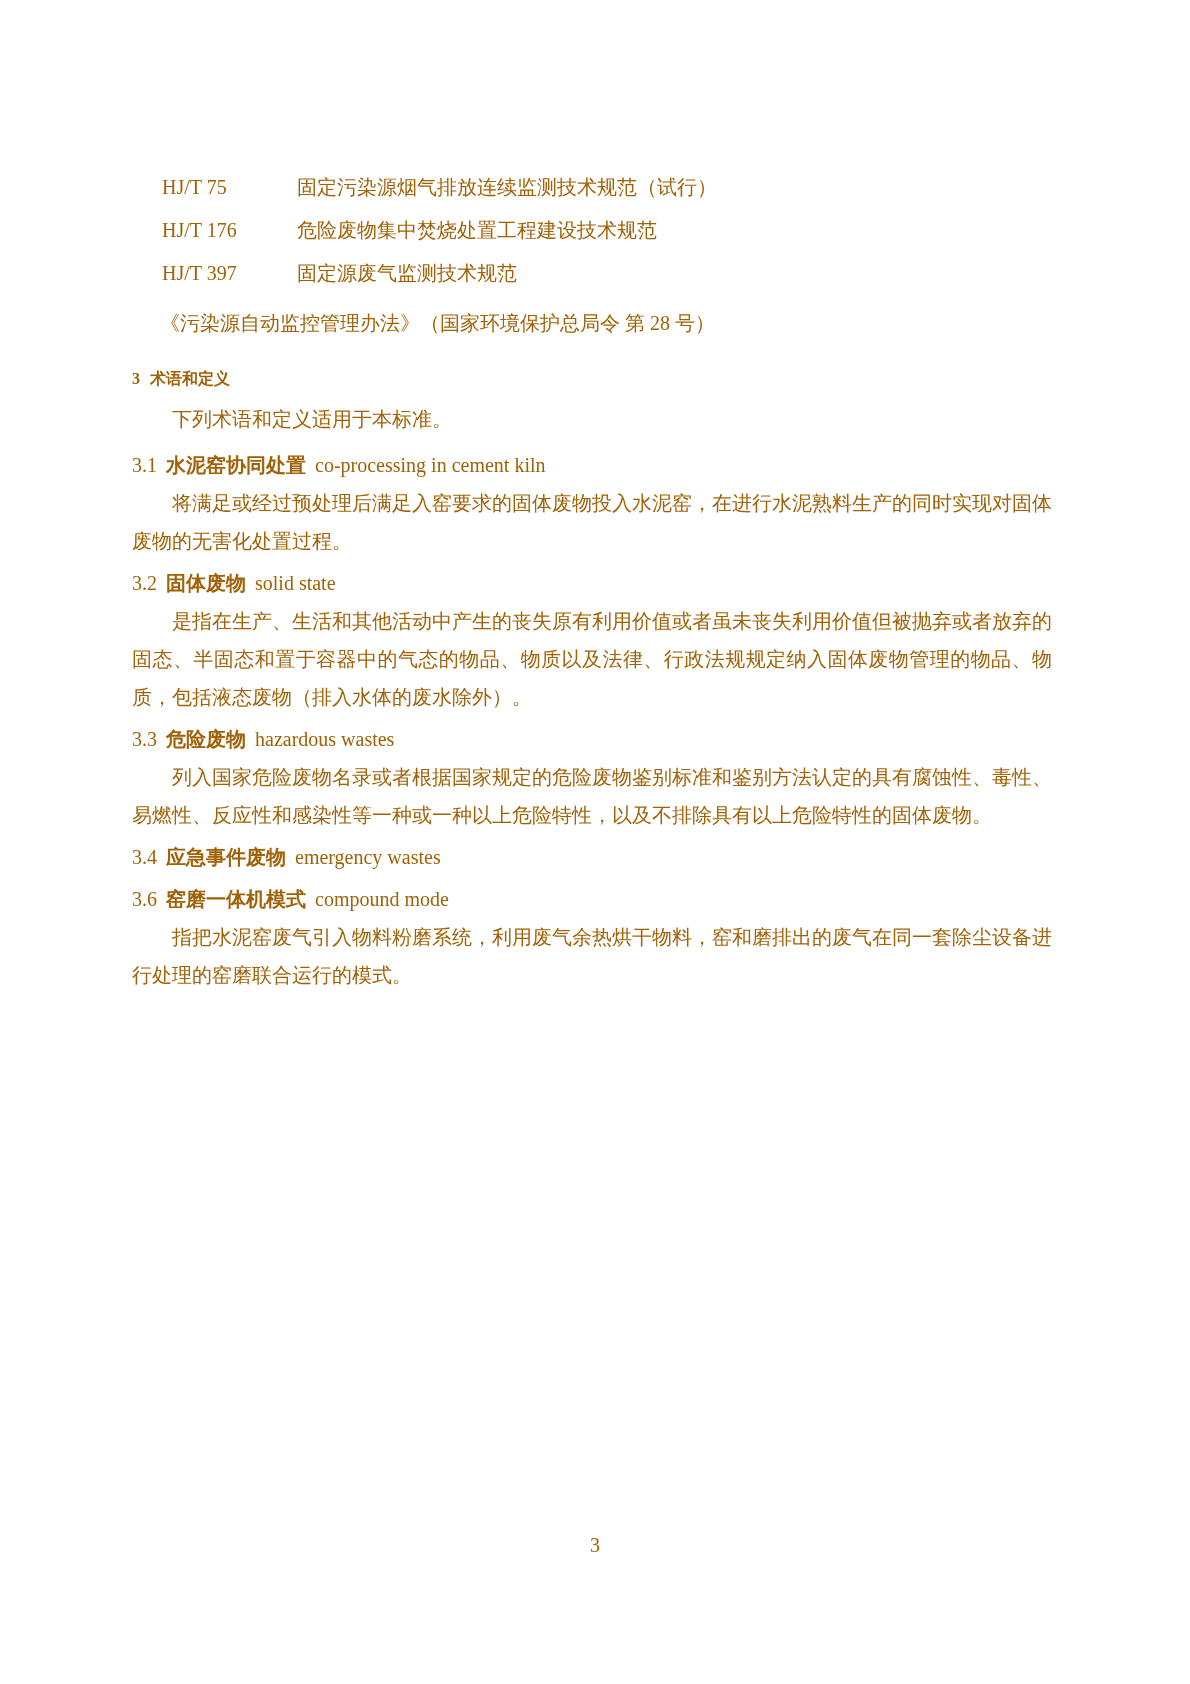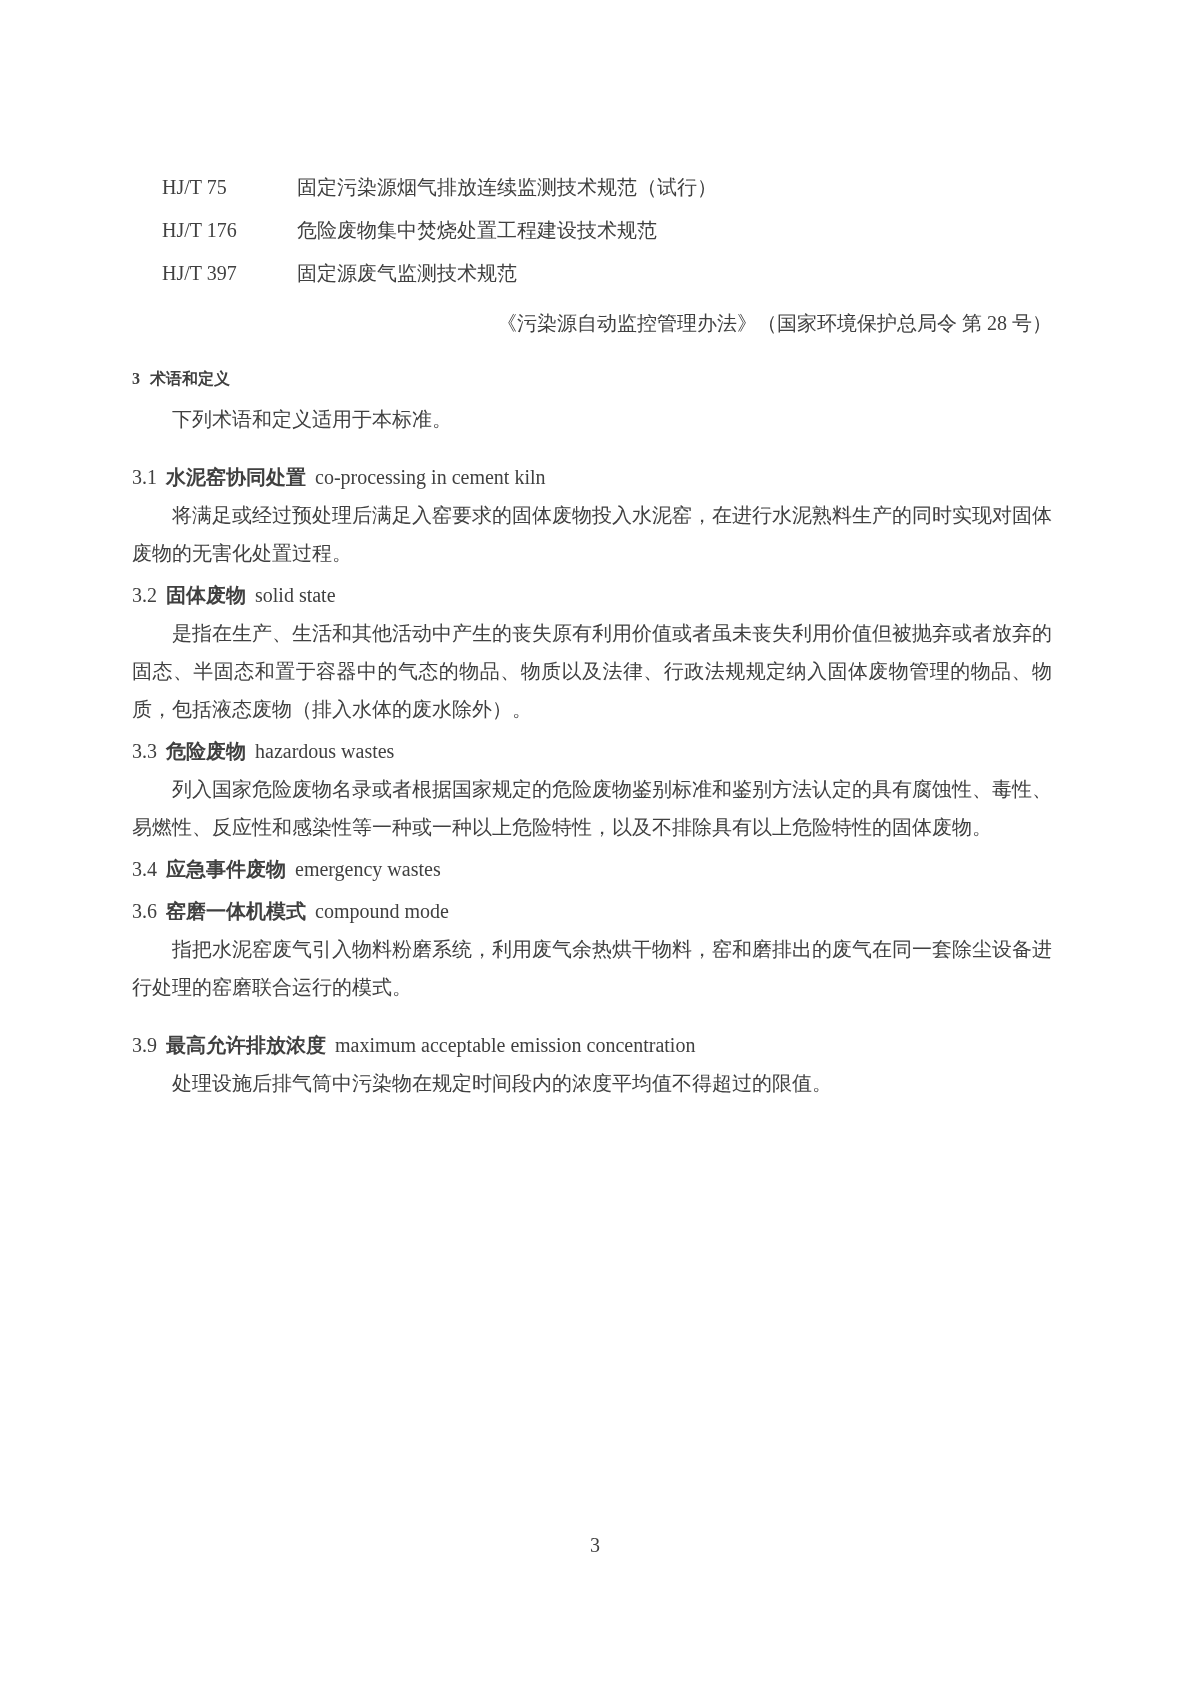--- a/index.html
+++ b/index.html
@@ -5,21 +5,21 @@
   html, body {
     margin: 0;
     padding: 0;
     background: #ffffff;
   }
   .page {
     position: relative;
     width: 1190px;
     height: 1684px;
     background: #ffffff;
-    color: #404040;
+    color: #a16207;
     font-family: "Liberation Serif", "DejaVu Serif", serif;
     font-size: 20px;
     overflow: hidden;
   }
   .content {
     position: absolute;
     left: 132px;
     top: 168px;
     width: 920px;
   }
@@ -32,21 +32,20 @@
     padding-left: 30px;
     white-space: nowrap;
   }
   .ref-code {
     display: inline-block;
     width: 135px;
   }
   .ref-note {
     line-height: 38px;
     margin: 12px 0 4px 28px;
-    text-align: right;
   }
 
   
   .sec-heading {
     margin: 18px 0 0 0;
     line-height: 38px;
     font-size: 16px;
     font-weight: bold;
     font-family: "Liberation Sans", "DejaVu Sans", sans-serif;
   }
@@ -55,21 +54,21 @@
     margin-right: 10px;
   }
   .intro {
     margin-top: 2px;
     line-height: 38px;
     text-indent: 2em;
   }
 
   
   .term { margin-top: 4px; }
-  .term.gap-md { margin-top: 20px; }
+  .term.gap-md { margin-top: 8px; }
   .term.gap-lg { margin-top: 14px; }
   .term-head {
     line-height: 38px;
   }
   .term-num { margin-right: 9px; }
   .term-zh {
     font-family: "Liberation Sans", "DejaVu Sans", sans-serif;
     font-weight: bold;
     margin-right: 9px;
   }
@@ -144,23 +143,17 @@
 
     <div class="term">
       <p class="term-head">
         <span class="term-num">3.6</span><span class="term-zh">窑磨一体机模式</span><span class="term-en">compound mode</span>
       </p>
       <p class="term-def">指把水泥窑废气引入物料粉磨系统，利用废气余热烘干物料，窑和磨排出的废气在同一套除尘设备进行处理的窑磨联合运行的模式。</p>
     </div>
 
 
 
-    <div class="term gap-md">
-      <p class="term-head">
-        <span class="term-num">3.9</span><span class="term-zh">最高允许排放浓度</span><span class="term-en">maximum acceptable emission concentration</span>
-      </p>
-      <p class="term-def">处理设施后排气筒中污染物在规定时间段内的浓度平均值不得超过的限值。</p>
-    </div>
 
   </div>
 
   <div class="page-number">3</div>
 </div>
 
 </body></html>

